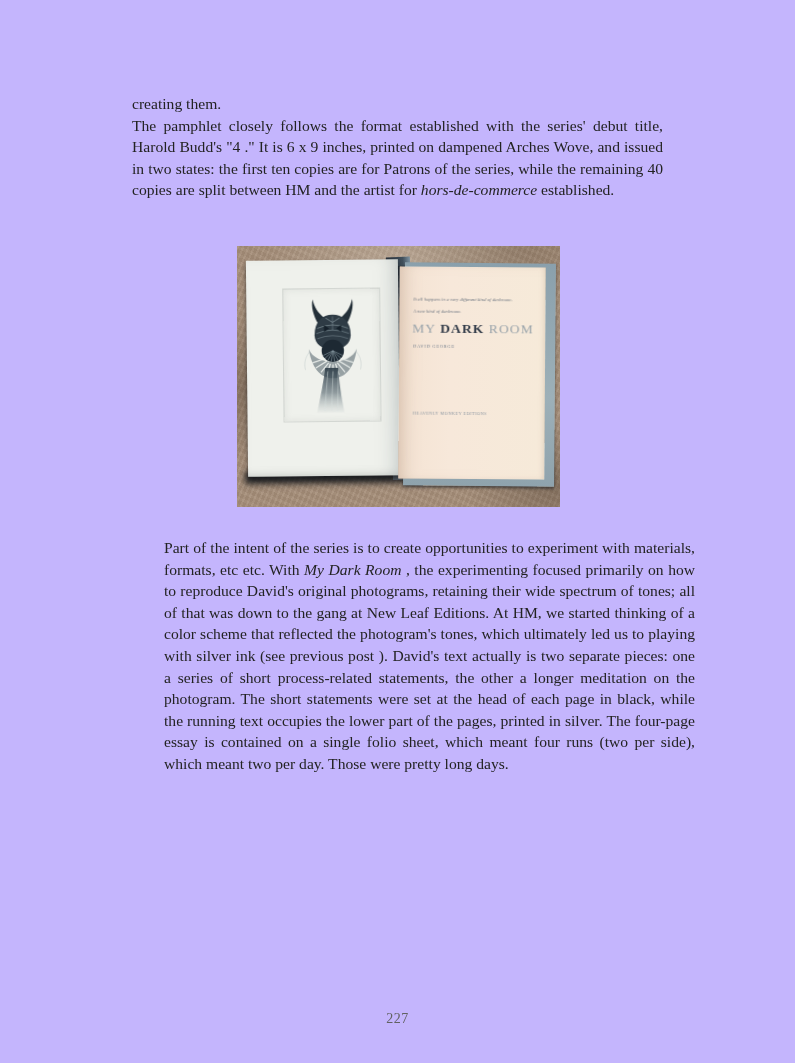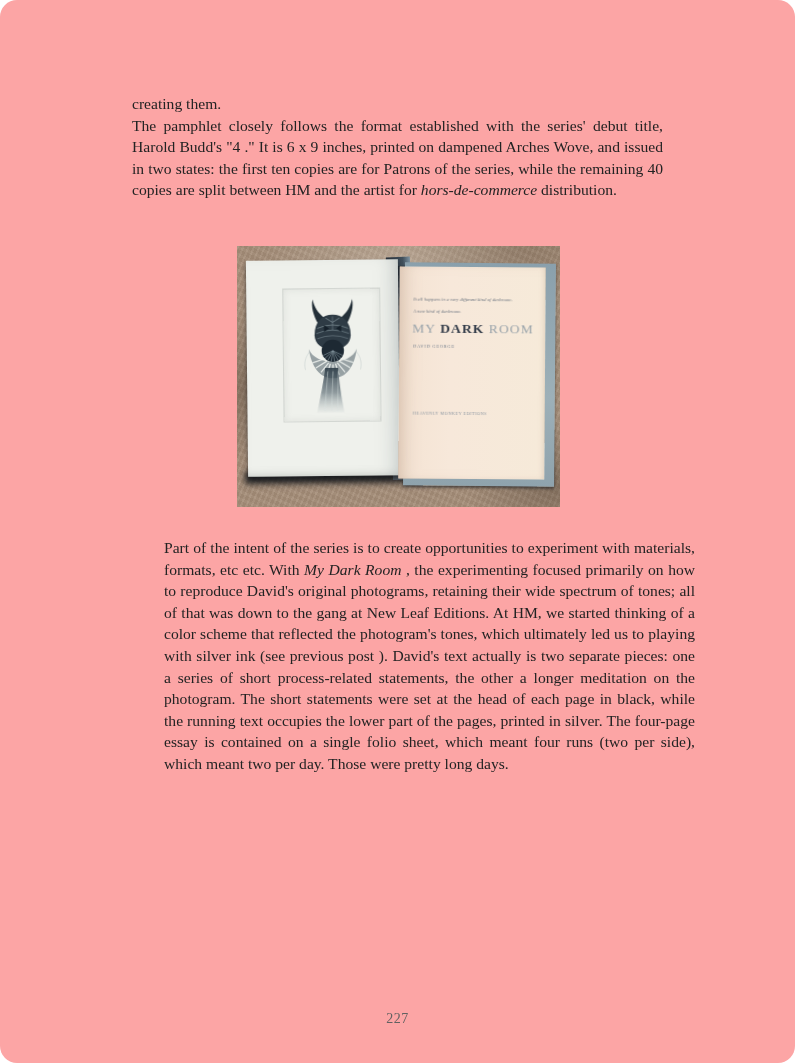--- a/index.html
+++ b/index.html
@@ -3,21 +3,21 @@
 <meta charset="utf-8">
 <style>
   * { margin:0; padding:0; box-sizing:border-box; }
   html,body { width:795px; height:1063px; }
   body {
     background:#ffffff;
     font-family:"Liberation Serif", serif;
     position:relative;
     overflow:hidden;
   }
-  .sheet { position:absolute; inset:0; background:#fca5a5;border-radius:17px; }
+  .sheet { position:absolute; inset:0; background:#c4b5fd; }
 
   
   .text-block {
     position:absolute; left:132px; width:531px;
     color:#232323; font-size:15.6px; line-height:21.6px;
     text-align:justify;
   }
   .text-block p { margin:0; }
   #para-top { top:93px; }
   #para-bottom { top:537px;margin-left:32px; }
@@ -102,21 +102,21 @@
     color:#8a95a0; text-transform:uppercase; letter-spacing:1px;
   }
 </style>
 </head>
 <body>
 
 <div class="sheet">
 
   <div class="text-block" id="para-top">
     <p><span>creating them.</span></p>
-    <p><span>The pamphlet closely follows the format established with the series' debut title, Harold Budd's "4 ." It is 6 x 9 inches, printed on dampened Arches Wove, and issued in two states: the first ten copies are for Patrons of the series, while the remaining 40 copies are split between HM and the artist for </span><em>hors-de-commerce</em><span> distribution.</span></p>
+    <p><span>The pamphlet closely follows the format established with the series' debut title, Harold Budd's "4 ." It is 6 x 9 inches, printed on dampened Arches Wove, and issued in two states: the first ten copies are for Patrons of the series, while the remaining 40 copies are split between HM and the artist for </span><em>hors-de-commerce</em><span> established.</span></p>
   </div>
 
   <figure class="photo">
     <div class="under-shadow"></div>
     <div class="spine-dark"></div>
     <div class="spine-notch"></div>
     <div class="cover-blue"></div>
 
     <div class="page-left">
       <div class="plate-mark">

